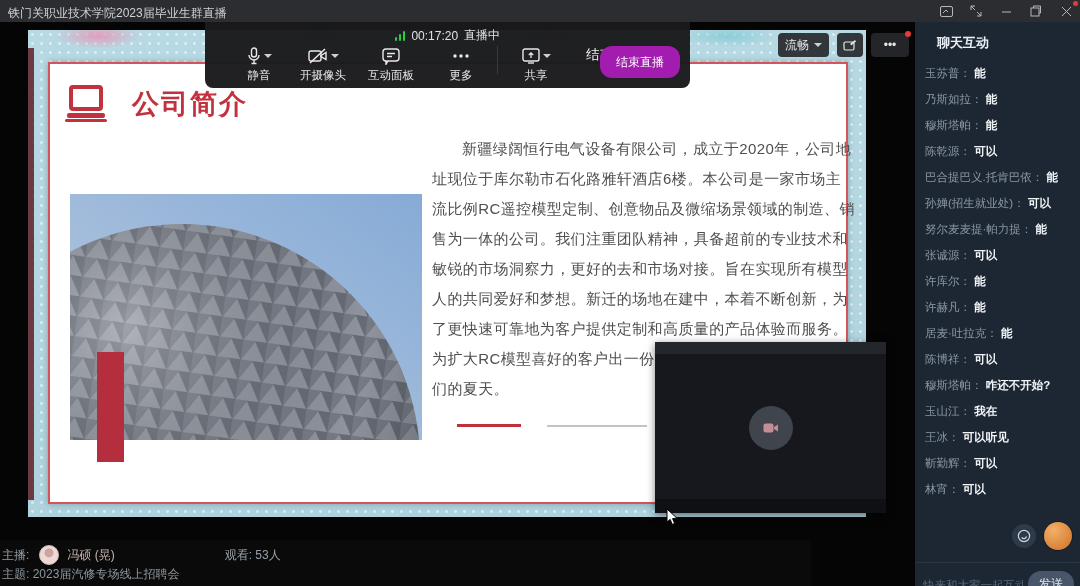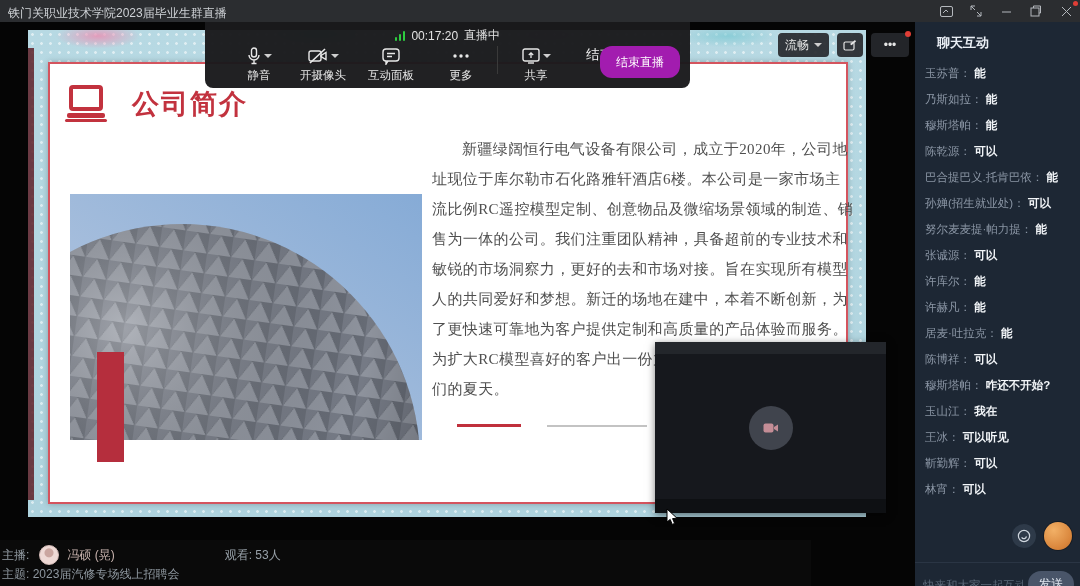--- a/index.html
+++ b/index.html
@@ -37,21 +37,21 @@
 
   
   .screen-band { position:absolute; left:28px; top:30px; width:838px; height:487px;
     background:
       radial-gradient(60px 18px at 70px 6px, rgba(232,146,180,.85), transparent 70%),
       radial-gradient(70px 16px at 290px 4px, rgba(110,205,198,.9), transparent 70%),
       radial-gradient(60px 14px at 520px 5px, rgba(190,160,215,.6), transparent 70%),
       radial-gradient(70px 16px at 700px 6px, rgba(120,200,210,.7), transparent 70%),
       radial-gradient(rgba(255,255,255,.55) 1px, transparent 1.7px) 0 0/9px 9px,
       linear-gradient(#b7d9e3,#aed3de);
-    z-index:5;font-family:Liberation Serif, serif; }
+    z-index:5; }
   .band-red-edge { position:absolute; left:0; top:18px; width:6px; height:452px; background:#5d1f27; opacity:.85; }
 
   .slide { position:absolute; left:20px; top:32px; width:800px; height:442px; background:#fff;
     border:2px solid #d4545e; box-shadow:0 0 6px rgba(0,0,0,.25); }
   .slide-title-row { position:absolute; left:14px; top:20px; display:flex; align-items:center; gap:24px; }
   .slide-title { color:#c2323e; font-size:27px; font-weight:bold; letter-spacing:2px; }
   .slide-photo { position:absolute; left:20px; top:130px; width:352px; height:246px; overflow:hidden; }
   .slide-redbar { position:absolute; left:47px; top:288px; width:27px; height:110px; background:#b52e3d; }
   .slide-body { position:absolute; left:382px; top:70px; width:372px; color:#4f4f4f; font-size:15px; letter-spacing:.4px; }
   .slide-body .bline { height:30px; line-height:30px; white-space:nowrap; }

